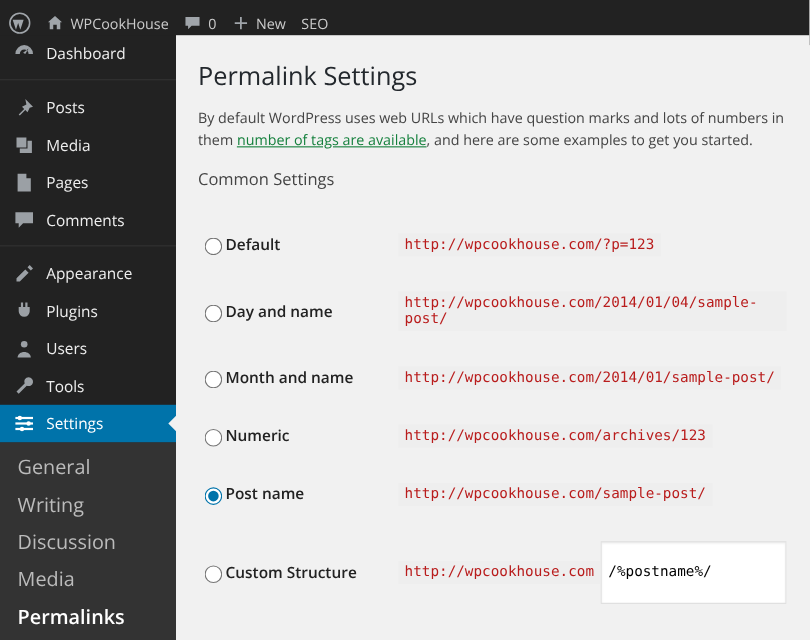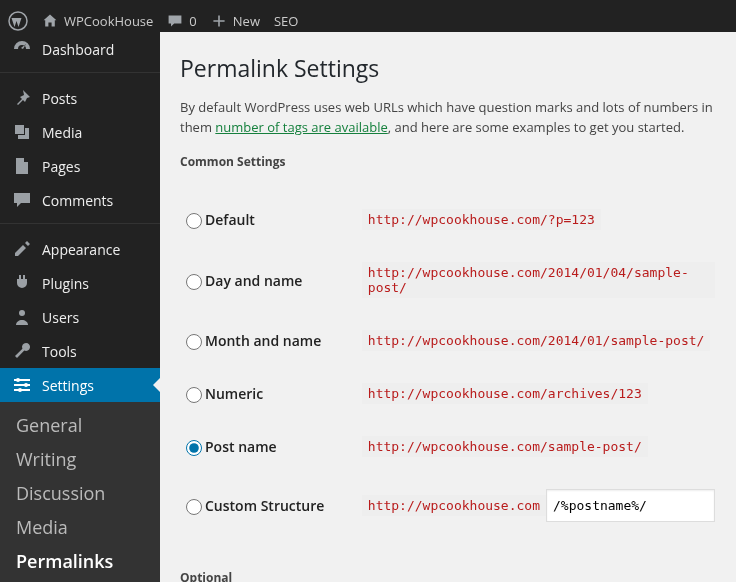--- a/index.html
+++ b/index.html
@@ -17,29 +17,29 @@
   #sidebar a.menu.current::after{content:"";position:absolute;right:-1px;top:50%;margin-top:-8px;border:8px solid transparent;border-right-color:#f1f1f1}
   #sidebar .sep{height:8px;border-top:1px solid #333;margin-top:6px}
   #sidebar .submenu{background:#333;padding:6px 0 10px}
   #sidebar .submenu a{display:block;padding:5px 12px 5px 16px;color:#bbb;font-size:18px;cursor:pointer}
   #sidebar .submenu a.current{color:#fff;font-weight:600}
   
   #content{position:absolute;top:32px;left:160px;right:0;bottom:0;background:#f1f1f1;padding:10px 20px 0 20px;overflow:hidden}
   h1.title{font-size:23px;font-weight:400;margin:10px 0 14px;color:#23282d}
   p.intro{font-size:13px;line-height:1.5;margin:0 0 12px}
   p.intro a{color:#15803d;text-decoration:underline}
-  h3.section{font-size:12px;font-weight:700;margin:16px 0 8px}
+  h3.section{font-size:15px;font-weight:400;margin:16px 0 8px}
   table.opts{border-collapse:separate;border-spacing:0 30px;width:100%}
   table.opts td.radio{width:210px;vertical-align:middle}
   .radio-wrap{display:flex;align-items:center;gap:0}
   .radio-wrap input[type=radio]{width:16px;height:16px;accent-color:#0073aa}
   .radio-wrap label{font-size:14px;color:#222;font-weight:600}
   code.example{background:#eee;font-family:Consolas,Menlo,monospace;font-size:13px;color:#b91c1c;padding:3px 6px;display:inline-block}
   .custom-row{display:flex;align-items:center;gap:0}
-  .custom-row input[type=text]{font-family:Consolas,Menlo,monospace;font-size:13px;border:1px solid #ddd;background:#fff;padding:8px 6px;width:155px;box-shadow:inset 0 1px 2px rgba(0,0,0,.07)}
+  .custom-row input[type=text]{font-family:Consolas,Menlo,monospace;font-size:13px;border:1px solid #ddd;background:#fff;padding:20px 6px;width:155px;box-shadow:inset 0 1px 2px rgba(0,0,0,.07)}
 </style>
 </head>
 <body>
 
 <div id="adminbar">
   <span class="ab-item">
     <svg class="ico" width="20" height="20" viewBox="0 0 20 20">
         <circle cx="10" cy="10" r="9" fill="none" stroke="#a0a5aa" stroke-width="1.5"></circle>
         <path d="M3.5 7l3 9 2-6 2 6 3-9H12l1.5 4.5L12 7h-2l1.5 4.5L10 7H8l1.5 4.5L8 7z" fill="#a0a5aa"></path>
       </svg>

